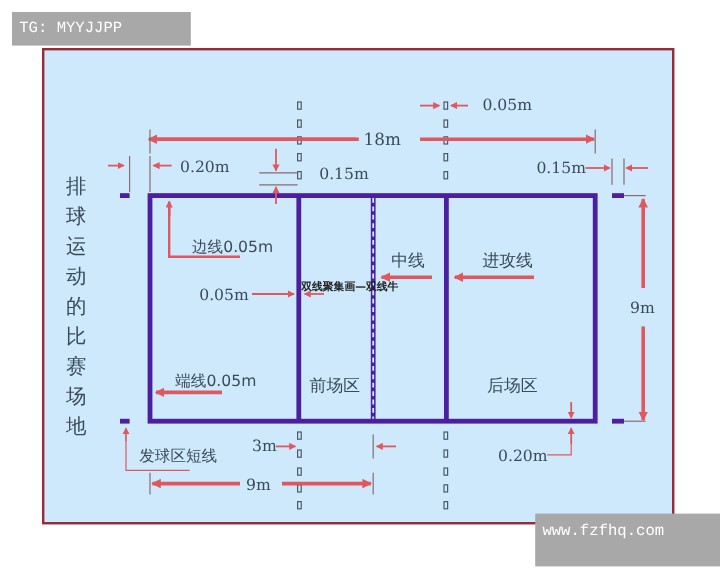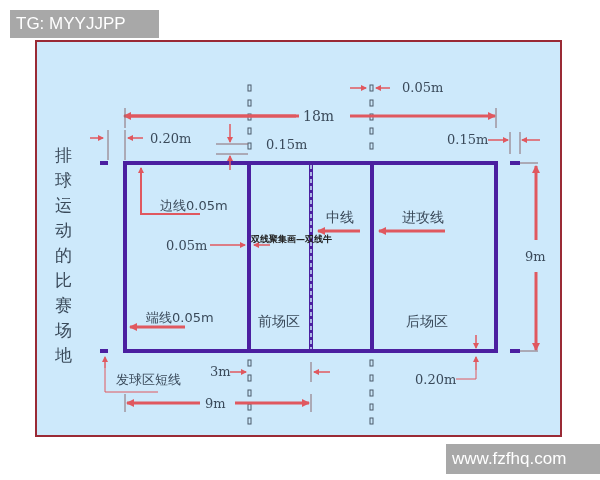--- a/index.html
+++ b/index.html
@@ -1,21 +1,21 @@
 <!DOCTYPE html>
 <html><head>
 <meta charset="utf-8">
 <style>
   html, body { margin:0; padding:0; }
   body { width:600px; height:480px; background:#ffffff; position:relative; overflow:hidden;
          font-family:"DejaVu Serif", serif; }
-  .wm { position:absolute; background:#a8a8a8; color:#ffffff; font-family:Liberation Sans, sans-serif;
-        font-size:17px; line-height:28px; padding:0 6px; }
+  .wm { position:absolute; background:#a8a8a8; color:#ffffff; font-family:Liberation Mono, monospace;
+        font-size:13px; line-height:28px; padding:0 6px; }
   #wm-top { left:10px; top:10px; width:137px; height:28px; }
-  #wm-bottom { left:446px; top:444px; width:143px; height:30px; line-height:30px; }
+  #wm-bottom { left:446px; top:428px; width:143px; height:44px; line-height:30px; }
   #frame { position:absolute; left:35px; top:40px; width:527px; height:397px;
            background:#cde9fb; border:2px solid #9a2a35; box-sizing:border-box; }
   svg { position:absolute; left:0; top:0; }
   .t { font-family:"DejaVu Serif", serif; fill:#3a4a5a; }
   .ts { font-family:"DejaVu Sans", sans-serif; fill:#3a4a5a; }
 </style>
 </head>
 <body>
 
 <div id="wm-top" class="wm">TG: MYYJJPP</div>

